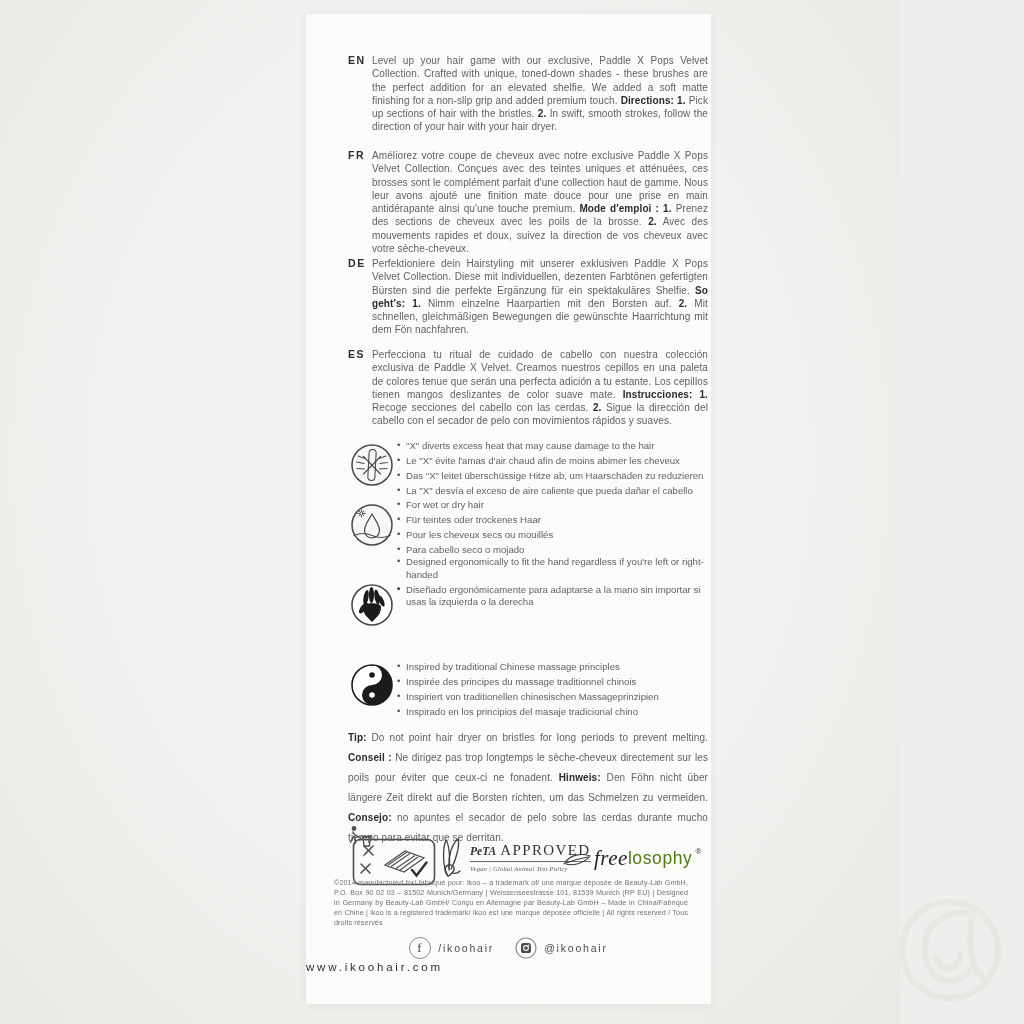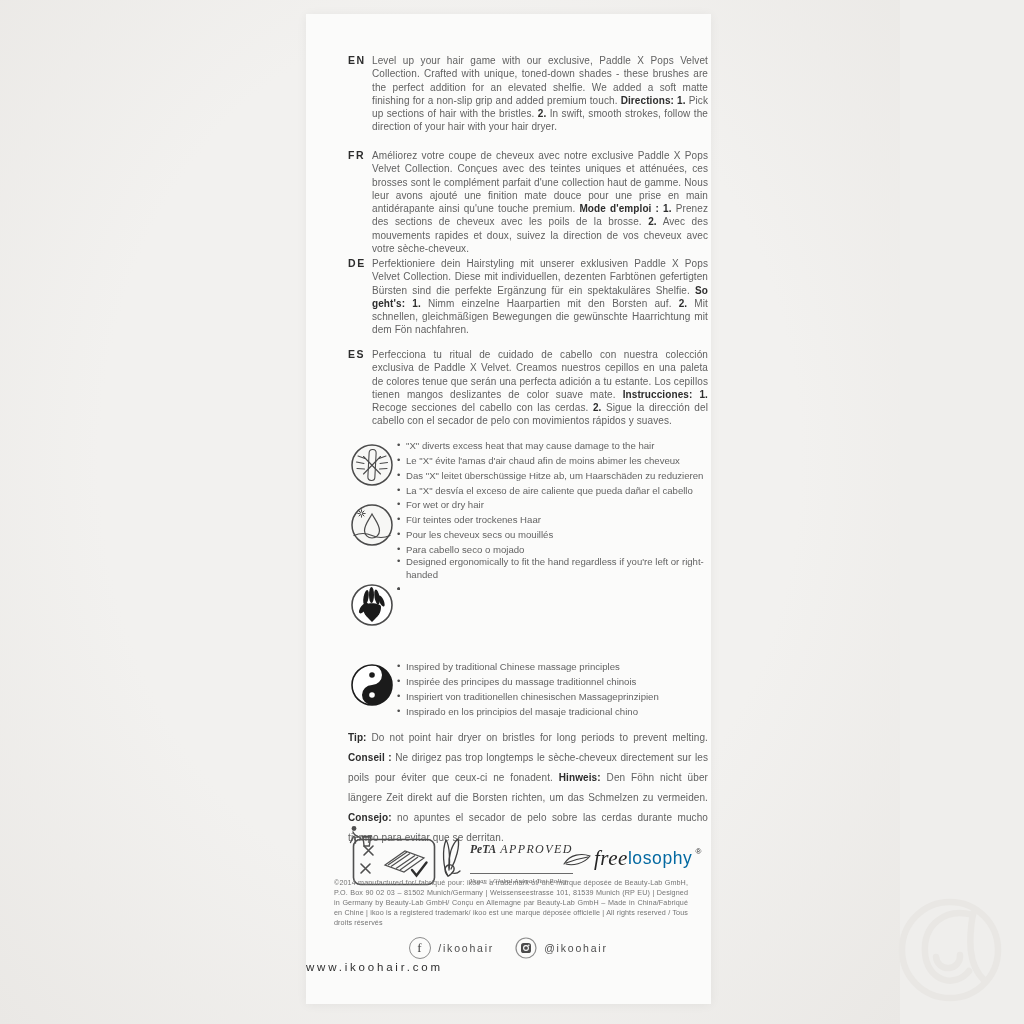--- a/index.html
+++ b/index.html
@@ -39,27 +39,27 @@
   }
   .dot { position:absolute; left:0; top:-1px; color:#4c4c4c; }
   
   .tip {
     position:absolute; left:42px; top:714px; width:360px;
     font-size:10px; line-height:20px; color:#616161; text-align:justify; letter-spacing:.1px;
   }
   
   .certs { position:absolute; left:40px; top:810px; width:352px; height:72px; }
   .certs > * { position:absolute; }
-  .peta-line { display:flex; align-items:baseline; gap:4px; border-bottom:.8px solid #6a6a6a; padding-bottom:16px; }
+  .peta-line { display:flex; align-items:baseline; gap:4px; border-bottom:.8px solid #6a6a6a; padding-bottom:2px; }
   .peta-name { font-family:"Liberation Serif", serif; font-style:italic; font-weight:bold; font-size:11.5px; color:#353535; }
-  .peta-approved { font-family:"Liberation Serif", serif; font-size:12px; letter-spacing:1.4px; color:#353535;font-style:italic; }
+  .peta-approved { font-family:"Liberation Serif", serif; font-size:15px; letter-spacing:1.4px; color:#353535; }
   .peta-tag { font-family:"Liberation Serif", serif; font-style:italic; font-size:6.4px; letter-spacing:.3px; color:#5c5c5c; margin-top:2.5px; }
   .freel { display:flex; align-items:center;text-align:right; }
   .fl-free { font-family:"Liberation Serif", serif; font-style:italic; font-size:21px; color:#242424; letter-spacing:.5px; }
-  .fl-rest { font-size:17.5px; color:#0369a1; letter-spacing:.6px; }
+  .fl-rest { font-size:17.5px; color:#4d7c0f; letter-spacing:.6px; }
   .fl-reg { font-size:8px; color:#2e2e2e; vertical-align:super; position:relative; top:-7px; margin-left:3px; }
   
   .legal {
     position:absolute; left:28px; top:864px; width:354px;
     font-size:7.2px; line-height:10px; color:#747474; text-align:justify; letter-spacing:.1px;
   }
   
   .social {
     position:absolute; left:0; top:923px; width:405px;
     display:flex; justify-content:center; align-items:center; gap:7px;
@@ -148,21 +148,21 @@
           <ellipse cx="21.5" cy="12" rx="2.5" ry="8"></ellipse>
           <ellipse cx="27" cy="14" rx="2.5" ry="7.5" transform="rotate(-10 27 14)"></ellipse>
           <ellipse cx="31.5" cy="18" rx="2.2" ry="6" transform="rotate(-24 31.5 18)"></ellipse>
           <path d="M13,24 C13,19 31,19 31,24 C31,30 28,33 25,36 L22,39 L19,36 C16,33 13,30 13,24 Z"></path>
         </g>
       </svg>
       <ul>
         <li><span class="dot">•</span><span>Designed ergonomically to fit the hand regardless if you're left or right-handed</span></li>
         <li><span class="dot">•</span></li>
         <li><span class="dot">•</span></li>
-        <li><span class="dot">•</span></li>
+        <li><span class="dot">•</span><span>Diseñado ergonómicamente para adaptarse a la mano sin importar si usas la izquierda o la derecha</span></li>
       </ul>
     </div>
 
     <div class="feature" style="top:647px">
       <svg class="ficon" style="top:2px" viewBox="0 0 44 44">
         <circle cx="22" cy="22" r="20" fill="#fff" stroke="#1b1b1b" stroke-width="1.6"></circle>
         <path d="M22,2 a20,20 0 0 1 0,40 a10,10 0 0 1 0,-20 a10,10 0 0 0 0,-20 Z" fill="#1b1b1b"></path>
         <circle cx="22" cy="12" r="2.8" fill="#1b1b1b"></circle>
         <circle cx="22" cy="32" r="2.8" fill="#fff"></circle>
       </svg>

